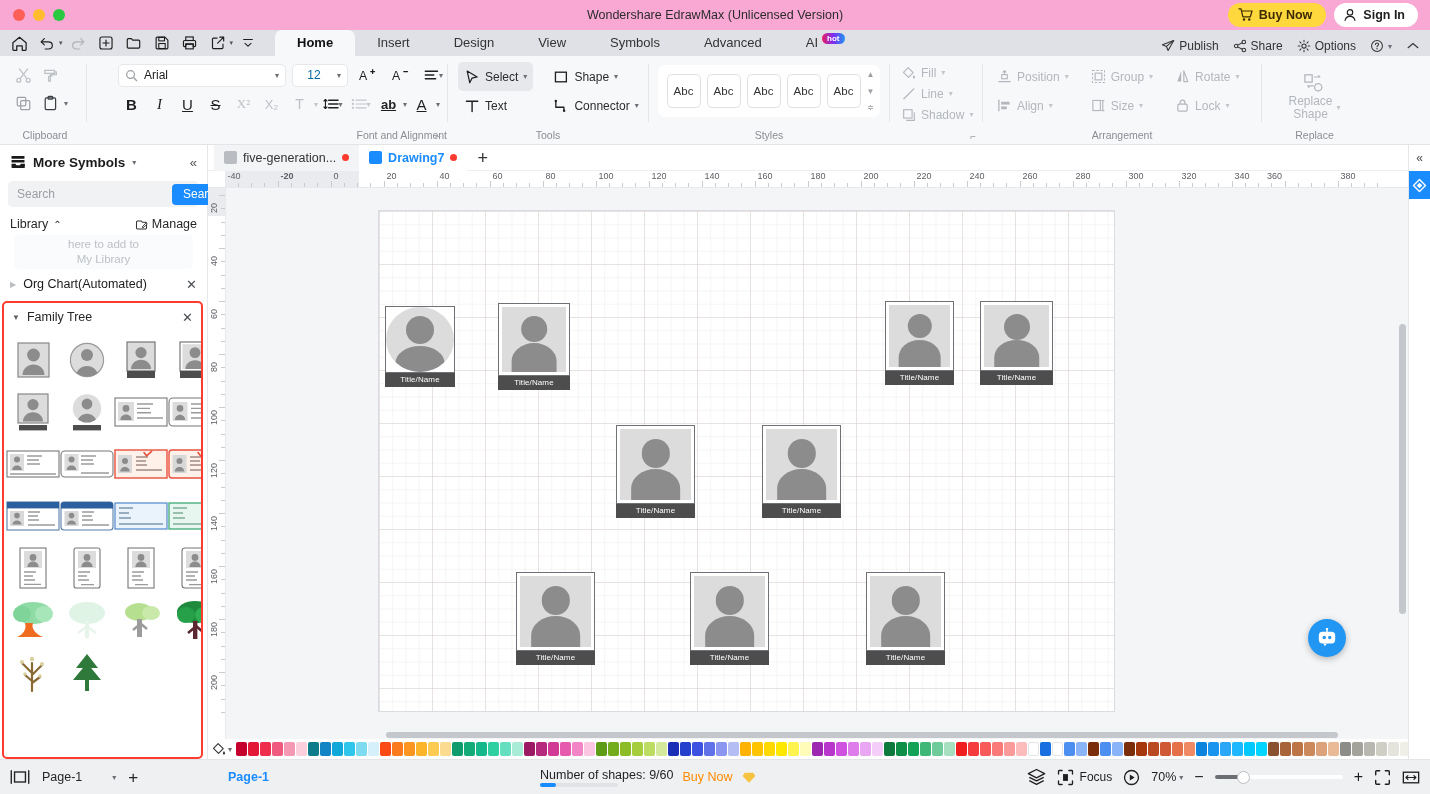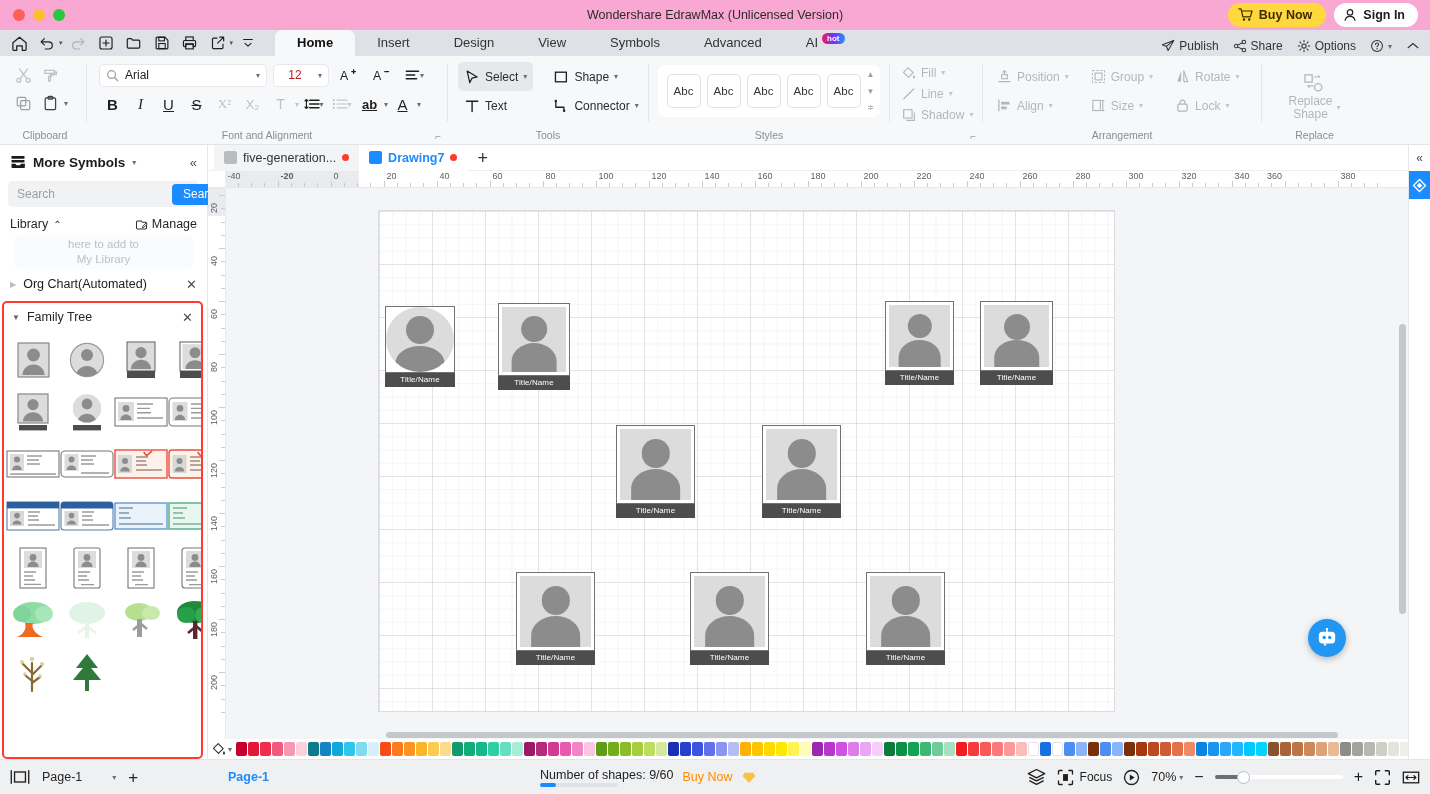--- a/index.html
+++ b/index.html
@@ -86,21 +86,21 @@
 
   .fontbox {
     display: flex; align-items: center; background: #fff; border-radius: 5px;
     width: 168px; height: 23px; padding: 0 6px; gap: 6px; border: 1px solid #e6e8ec;
   }
   .fontbox input { border: 0; outline: 0; font-size: 12px; width: 118px; font-family: "Liberation Sans", sans-serif; color: #222; background: transparent;}
   .sizebox {
     display: flex; align-items: center; justify-content: space-between; background: #fff;
     border-radius: 5px; width: 56px; height: 23px; padding: 0 6px; border: 1px solid #e6e8ec;
   }
-  .sizebox input { border: 0; outline: 0; font-size: 12px; width: 30px; text-align: center; font-family: "Liberation Sans", sans-serif; color: #b91c1c; background: transparent;}
+  .sizebox input { border: 0; outline: 0; font-size: 12px; width: 30px; text-align: center; font-family: "Liberation Sans", sans-serif; color: #0369a1; background: transparent;}
   .fbtn {
     width: 27px; height: 26px; display: flex; align-items: center; justify-content: center;
     cursor: pointer; border-radius: 4px; font-size: 14px; color: #1f1f1f;
   }
   .fbtn.dim { color: #bdc0c5; }
   .styles-wrap { display: flex; align-items: center; background: #fff; border-radius: 7px; height: 52px; padding: 0 6px; margin-top: 3px; }
   .abc {
     width: 34px; height: 34px; border: 1px solid #dfe1e5; border-radius: 5px; background: #fff;
     display: flex; align-items: center; justify-content: center; font-size: 11.5px; color: #333;
     margin: 15px 3px; cursor: pointer;
@@ -420,21 +420,21 @@
               </svg>
             </div>
           <span class="caret" style="align-self:center;">▾</span>
         </div>
       </div>
       <div class="grp-label">Clipboard</div>
     </div>
 
     <div class="sep"></div>
 
-    <div class="grp" style="width:360px;">
+    <div class="grp" style="width:360px;align-items:flex-end;">
       <div class="grp-body" style="flex-direction:column;padding-left:12px;">
         <div style="display:flex;align-items:center;gap:6px;">
           <div class="fontbox">
             <span>
                 <svg width="13" height="13" viewBox="0 0 14 14">
                   <circle cx="6" cy="6" r="4.2" fill="none" stroke="#9a9da2" stroke-width="1.3"></circle>
                   <path d="M9.2 9.2 12.6 12.6" stroke="#9a9da2" stroke-width="1.3" stroke-linecap="round"></path>
                 </svg>
               </span>
             <input value="Arial" style="">

